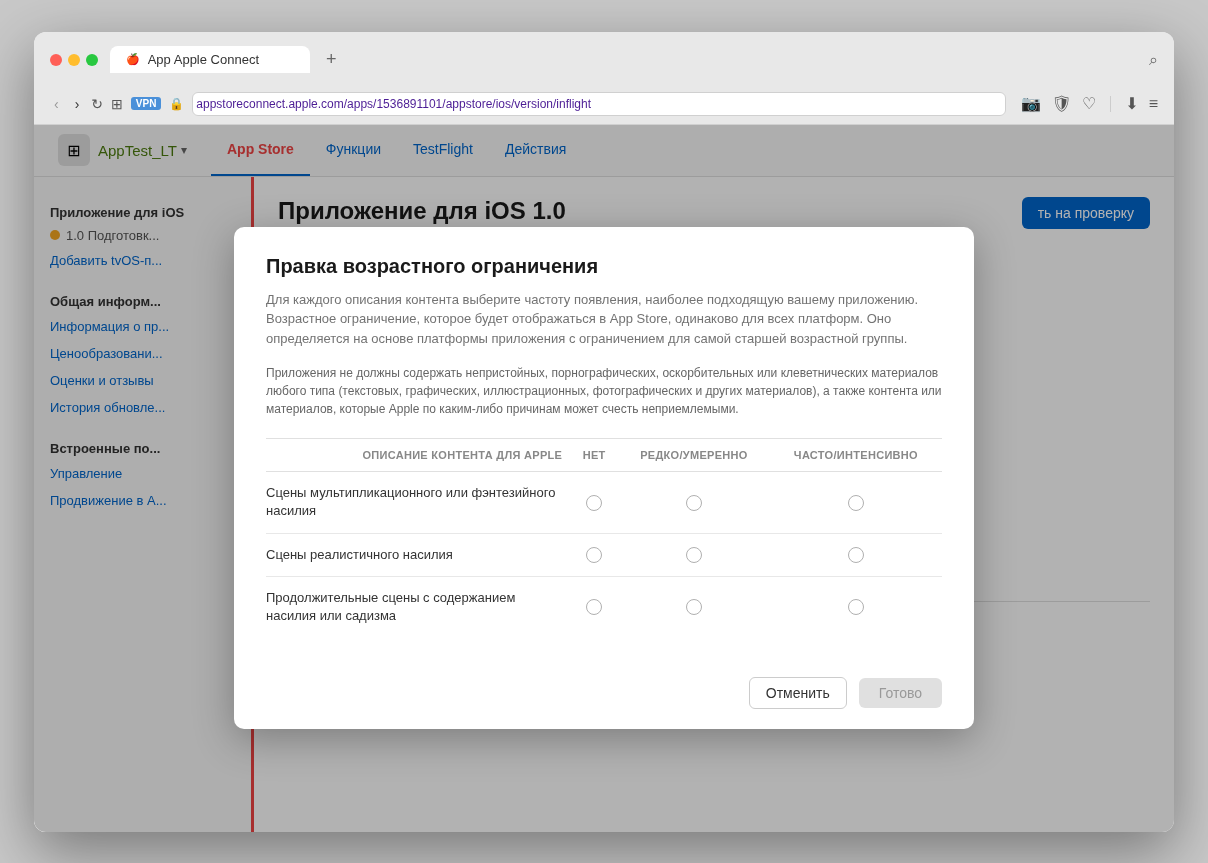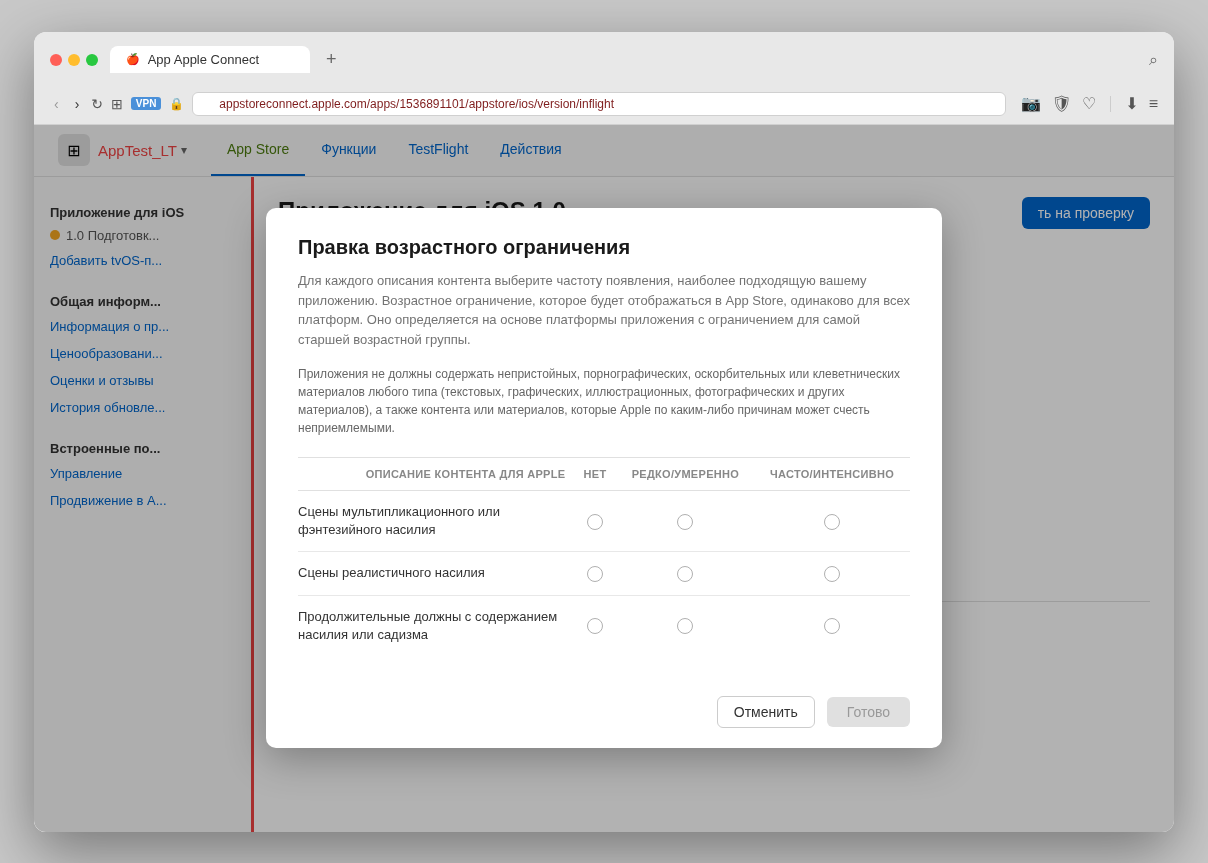--- a/index.html
+++ b/index.html
@@ -130,23 +130,23 @@
     .lock-icon {
       color: #666;
       font-size: 12px;
     }
 
     .address-input {
       flex: 1;
       background: white;
       border: 1px solid #d0d0d0;
       border-radius: 6px;
-      padding: 4px 26px;
+      padding: 4px 3px;
       font-size: 12px;
-      color: #7f1d1d;
+      color: #4c1d95;
       outline: none;
     }
 
     .toolbar-icons {
       display: flex;
       gap: 10px;
       align-items: center;
       color: #555;
       font-size: 16px;
       margin-left: 8px;
@@ -188,21 +188,21 @@
       margin-right: 8px;
       display: flex;
       align-items: center;
       justify-content: center;
       font-size: 16px;
     }
 
     .app-name {
       font-size: 15px;
       font-weight: 500;
-      color: #ef4444;
+      color: #4d7c0f;
       margin-right: 4px;
     }
 
     .app-name-chevron {
       color: #666;
       font-size: 12px;
       margin-right: 24px;
     }
 
     .nav-tabs {
@@ -216,23 +216,23 @@
       display: flex;
       align-items: center;
       font-size: 14px;
       color: #0066cc;
       cursor: pointer;
       border-bottom: 2px solid transparent;
       text-decoration: none;
     }
 
     .nav-tab.active {
-      color: #4d7c0f;
+      color: #ef4444;
       border-bottom: 2px solid #0066cc;
-      font-weight: 400;
+      font-weight: 700;
     }
 
     .nav-tab:not(.active) {
       color: #0066cc;
     }
 
     
     .main-layout {
       display: flex;
       flex: 1;
@@ -346,21 +346,21 @@
       display: flex;
       align-items: center;
       justify-content: center;
       z-index: 100;
     }
 
     
     .modal {
       background: white;
       border-radius: 10px;
-      width: 676px;
+      width: 740px;
       box-shadow: 0 10px 40px rgba(0,0,0,0.3);
       overflow: hidden;
     }
 
     .modal-body {
       padding: 28px 32px 24px;
     }
 
     .modal-title {
       font-size: 20px;
@@ -585,21 +585,21 @@
                 <td class="radio-cell"><span class="radio-btn"></span></td>
                 <td class="radio-cell"><span class="radio-btn"></span></td>
               </tr>
               <tr>
                 <td>Сцены реалистичного насилия</td>
                 <td class="radio-cell"><span class="radio-btn"></span></td>
                 <td class="radio-cell"><span class="radio-btn"></span></td>
                 <td class="radio-cell"><span class="radio-btn"></span></td>
               </tr>
               <tr>
-                <td>Продолжительные должны с содержанием насилия или садизма</td>
+                <td>Продолжительные сцены с содержанием насилия или садизма</td>
                 <td class="radio-cell"><span class="radio-btn"></span></td>
                 <td class="radio-cell"><span class="radio-btn"></span></td>
                 <td class="radio-cell"><span class="radio-btn"></span></td>
               </tr>
             </tbody>
           </table>
         </div>
 
         <div class="modal-footer">
           <button class="btn-cancel">Отменить</button>

